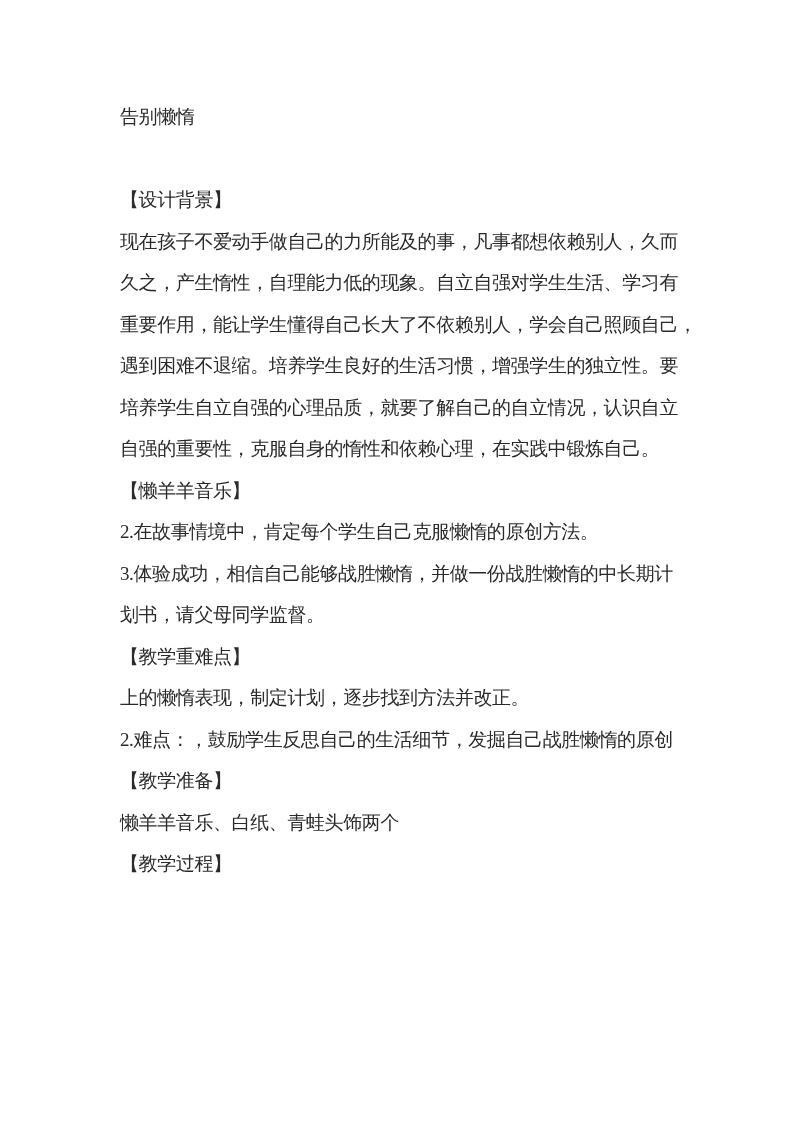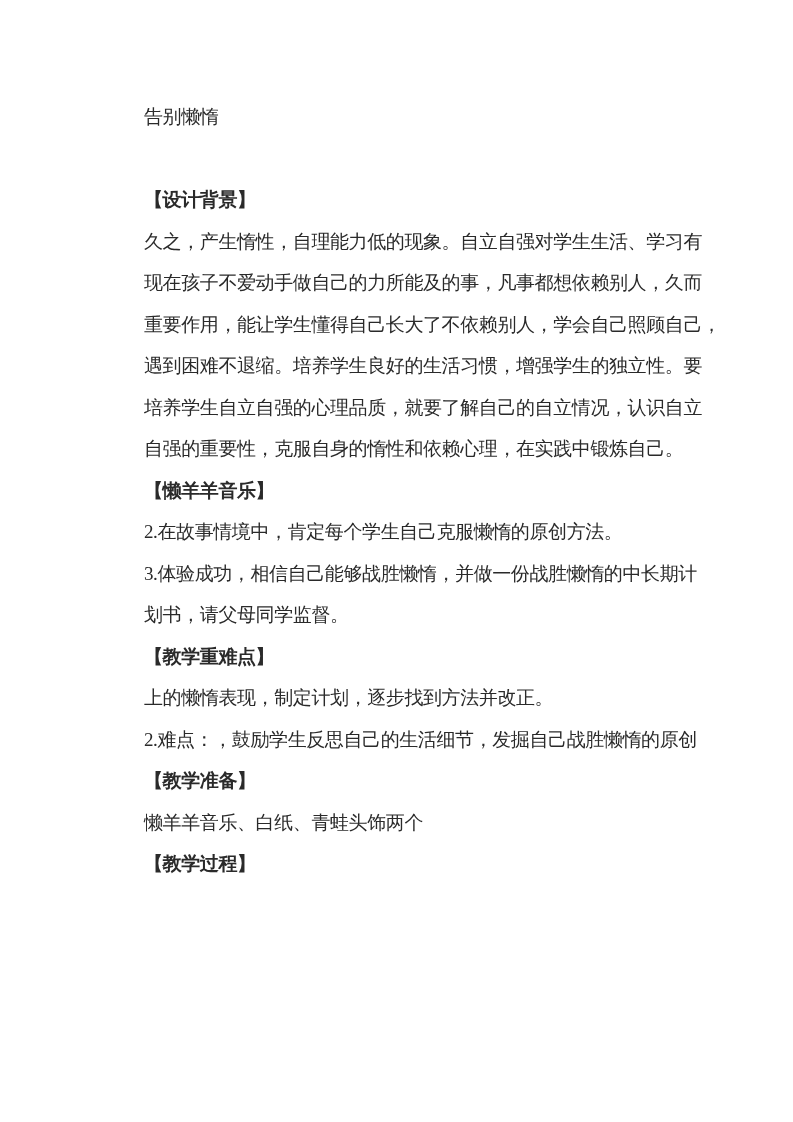--- a/index.html
+++ b/index.html
@@ -17,48 +17,47 @@
   .doc {
     position: absolute;
     left: 120px;
     top: 96px;
     width: 558px;
     font-family: "Liberation Serif", "DejaVu Serif", serif;
     font-size: 19px;
     letter-spacing: -0.4px;
     line-height: 41.5px;
     color: #2a2a2a;
-    margin-left: 24px;
   }
   .line {
     min-height: 41.5px;
     white-space: nowrap;
     overflow: visible;
   }
   .title {
     
     font-weight: normal;
   }
   .heading {
-    font-weight: bold;
+    font-weight: normal;
   }
 </style>
 </head>
 <body>
 
 <div class="page">
   <div class="doc">
 
     <div class="line title">告别懒惰</div>
 
     <div class="line"></div>
 
     <div class="line heading">【设计背景】</div>
+    <div class="line">现在孩子不爱动手做自己的力所能及的事，凡事都想依赖别人，久而</div>
     <div class="line">久之，产生惰性，自理能力低的现象。自立自强对学生生活、学习有</div>
-    <div class="line">现在孩子不爱动手做自己的力所能及的事，凡事都想依赖别人，久而</div>
     <div class="line">重要作用，能让学生懂得自己长大了不依赖别人，学会自己照顾自己，</div>
     <div class="line">遇到困难不退缩。培养学生良好的生活习惯，增强学生的独立性。要</div>
     <div class="line">培养学生自立自强的心理品质，就要了解自己的自立情况，认识自立</div>
     <div class="line">自强的重要性，克服自身的惰性和依赖心理，在实践中锻炼自己。</div>
 
     <div class="line heading">【懒羊羊音乐】</div>
     <div class="line">2.在故事情境中，肯定每个学生自己克服懒惰的原创方法。</div>
     <div class="line">3.体验成功，相信自己能够战胜懒惰，并做一份战胜懒惰的中长期计</div>
     <div class="line">划书，请父母同学监督。</div>
 

